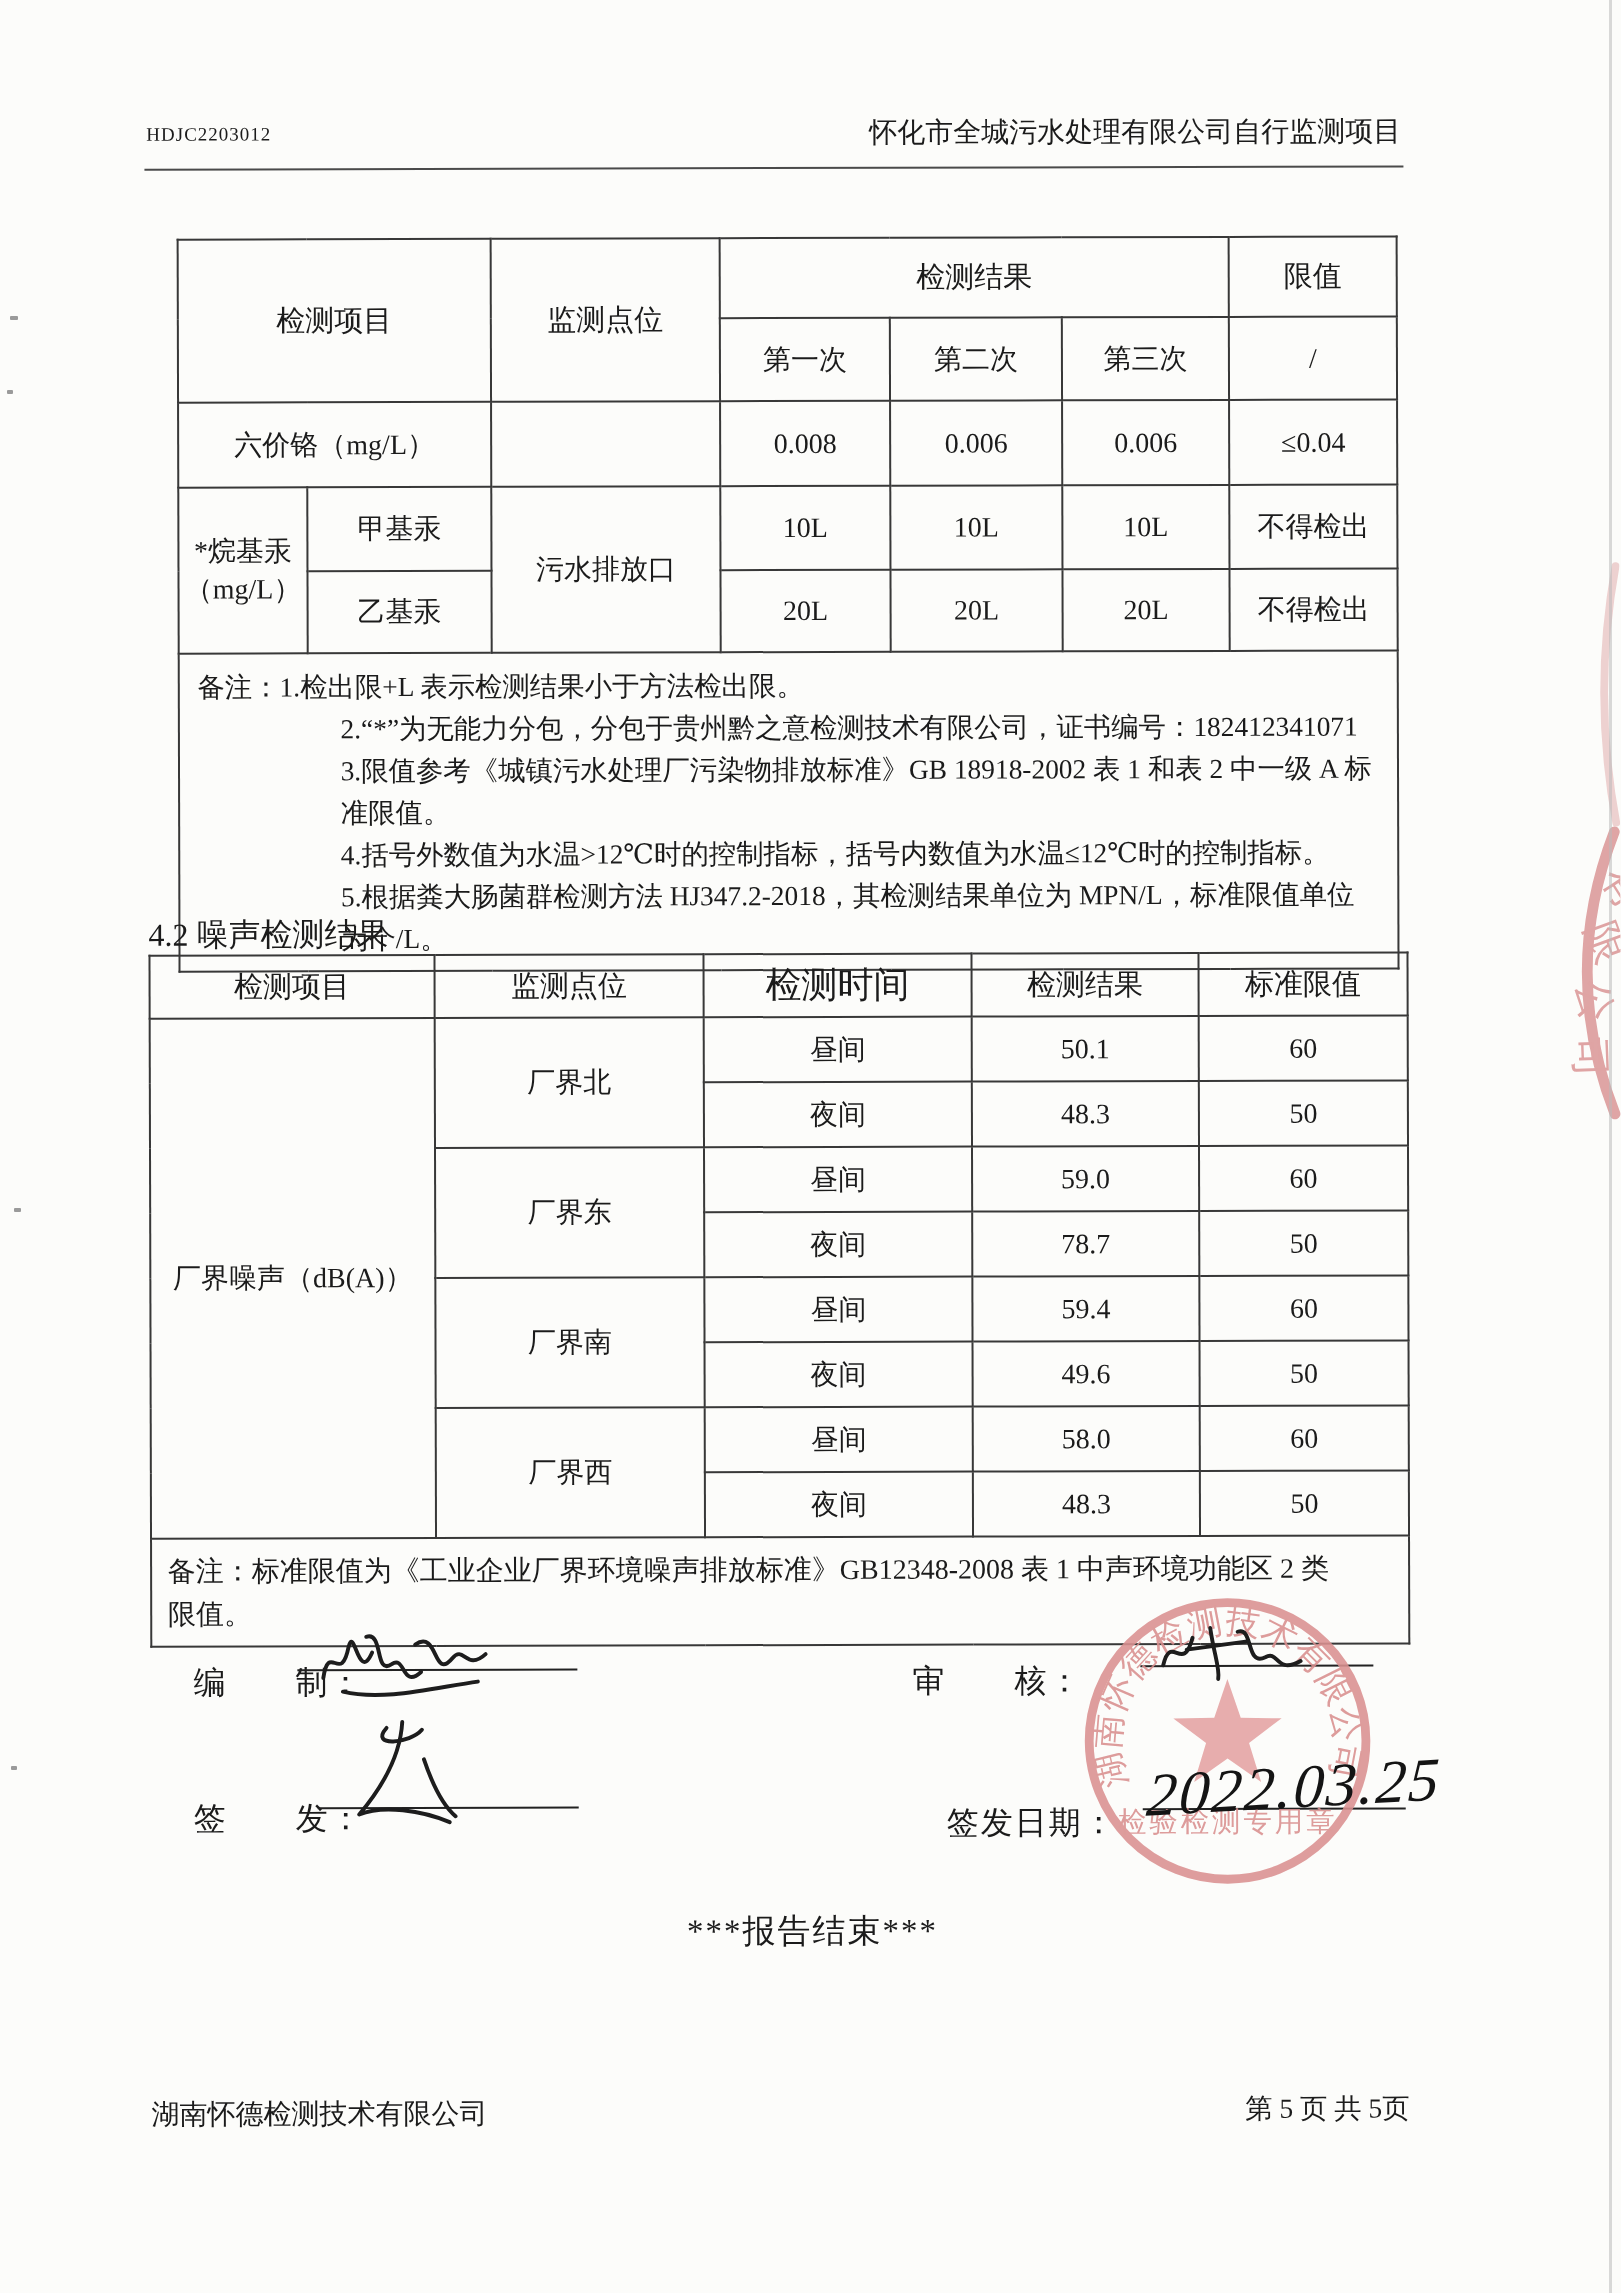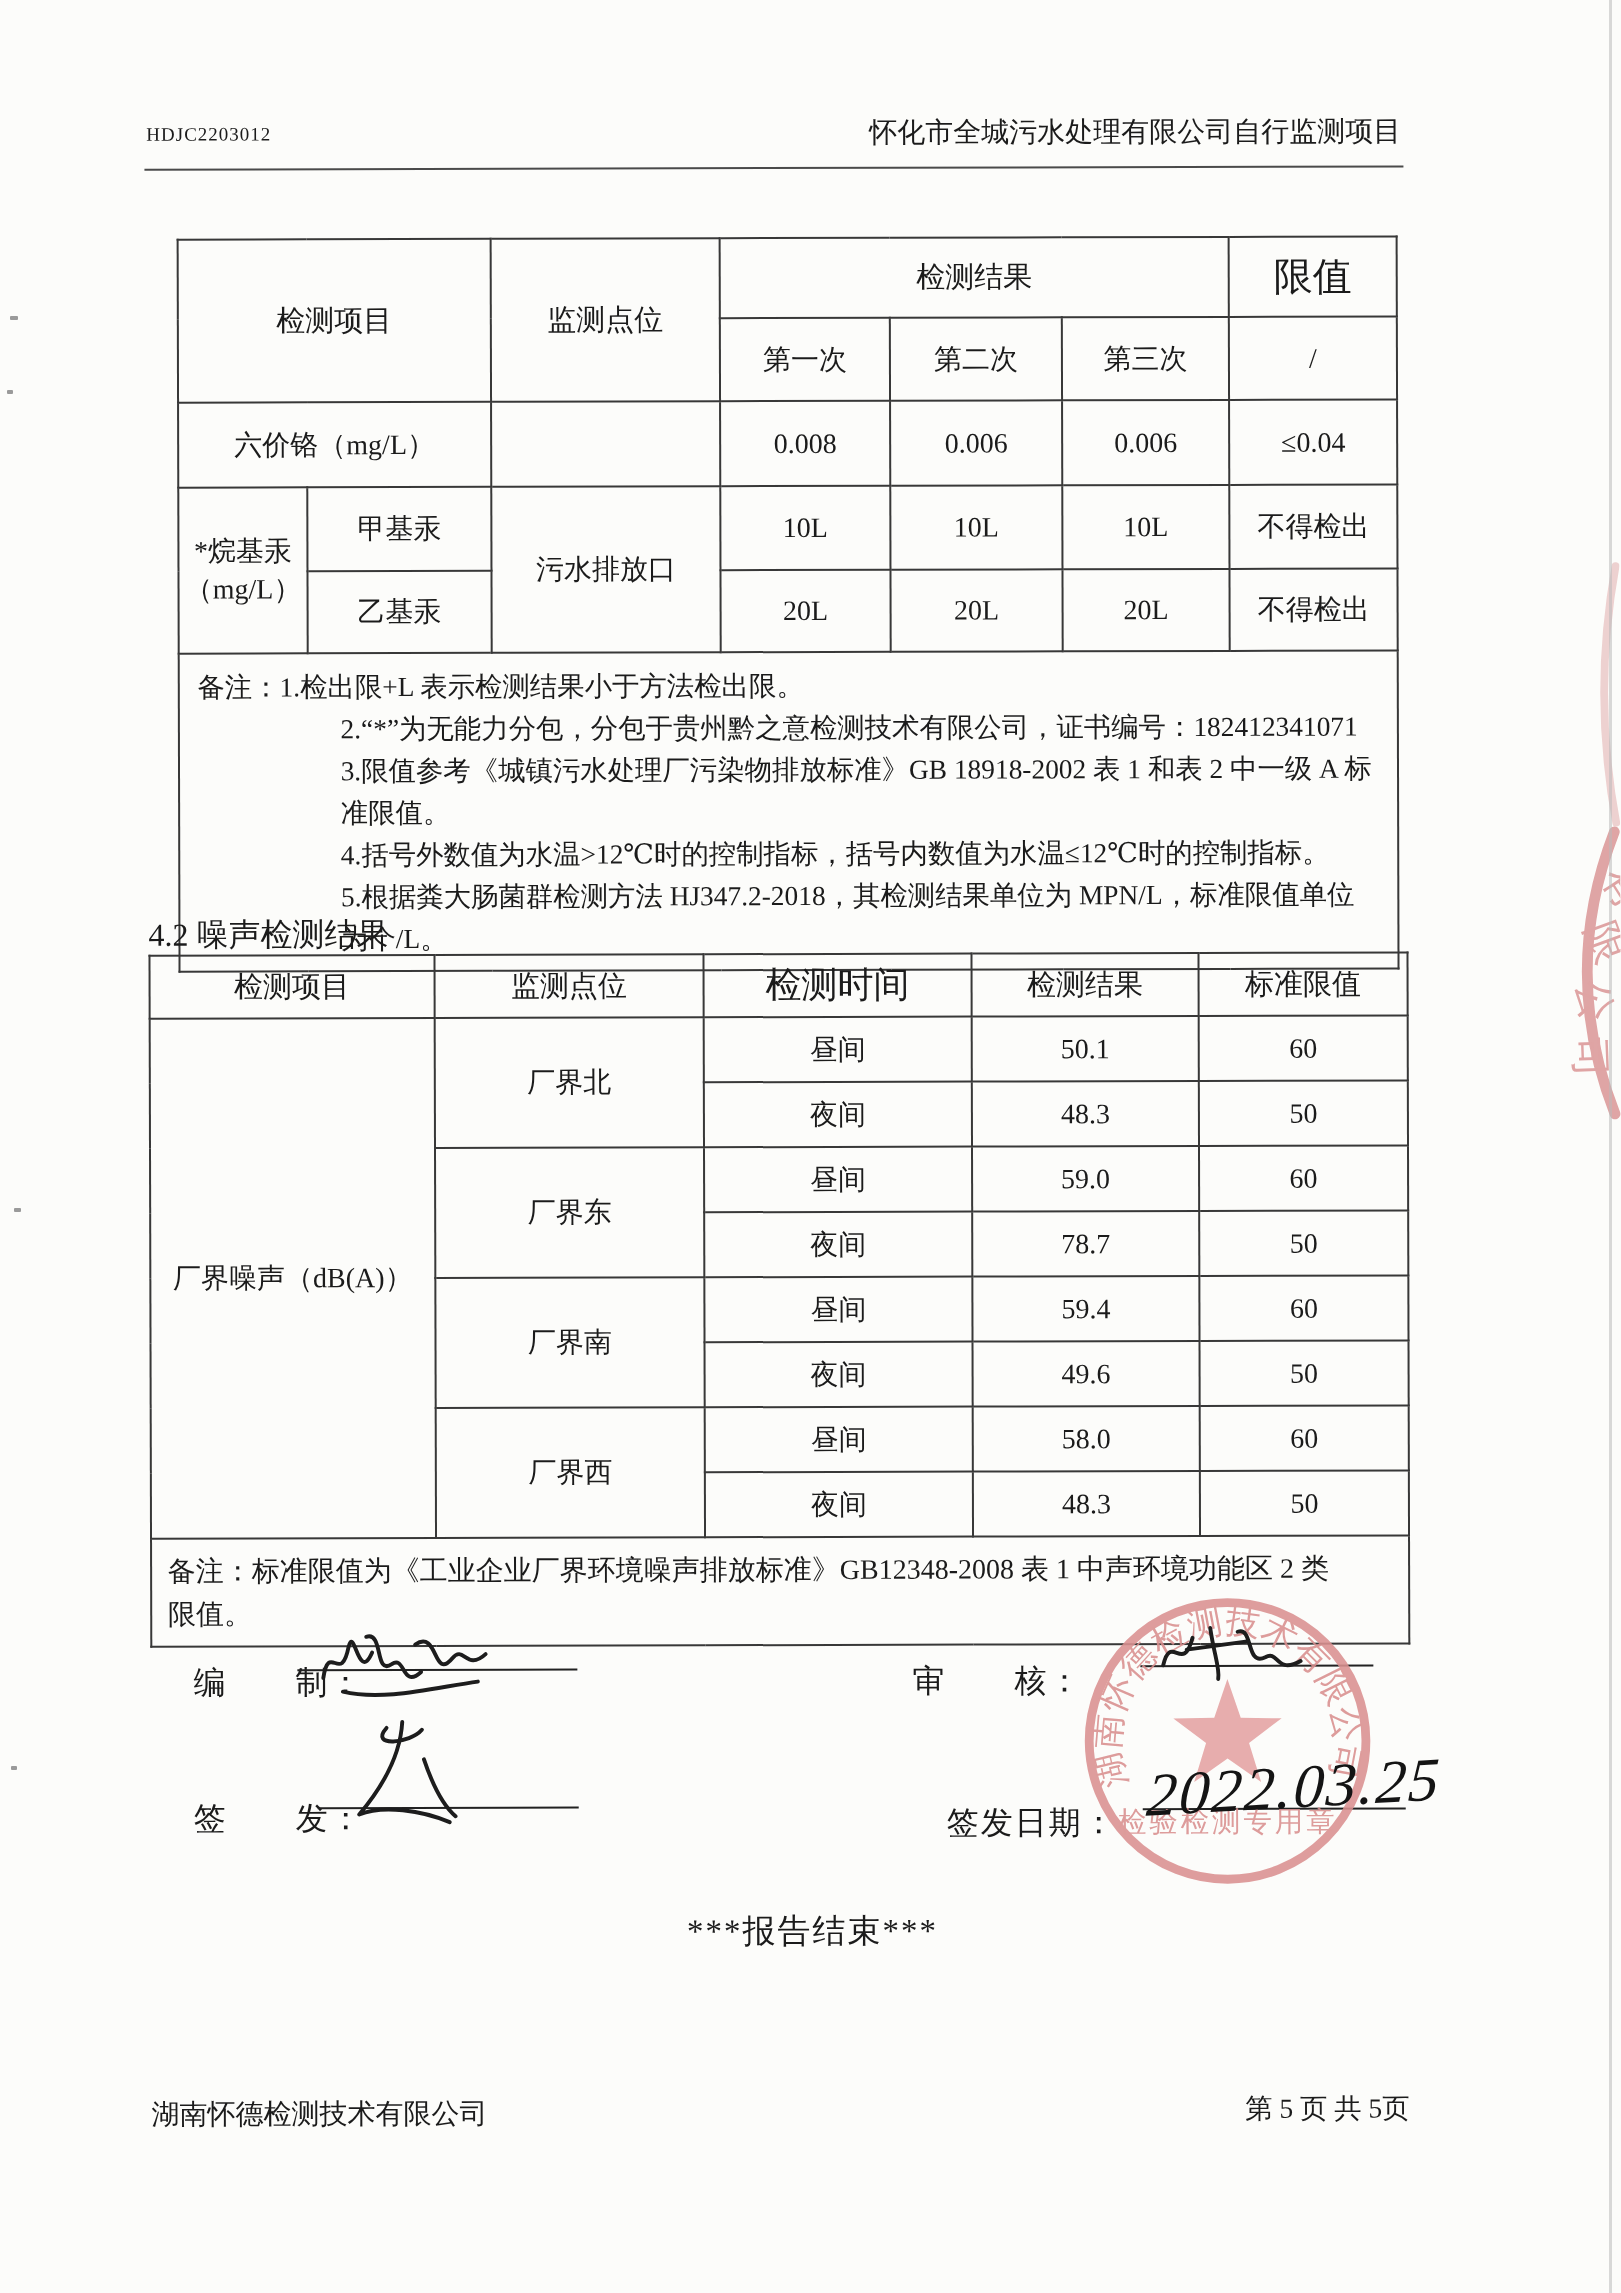--- a/index.html
+++ b/index.html
@@ -66,21 +66,21 @@
         <col style="width:170px">
           <col style="width:172px">
           <col style="width:167px">
           <col style="width:168px">
       </colgroup>
       <tbody>
           <tr style="height:80px">
         <td colspan="2" rowspan="2" style="font-size:29px">检测项目</td>
         <td rowspan="2" style="font-size:29px">监测点位</td>
         <td colspan="3" style="font-size:29px">检测结果</td>
-        <td style="font-size:39px">限值</td>
+        <td style="font-size:29px">限值</td>
       </tr>
       <tr style="height:83px">
         <td>第一次</td>
         <td>第二次</td>
         <td>第三次</td>
         <td>/</td>
       </tr>
       <tr style="height:85px">
         <td colspan="2">六价铬（mg/L）</td>
         <td></td>

